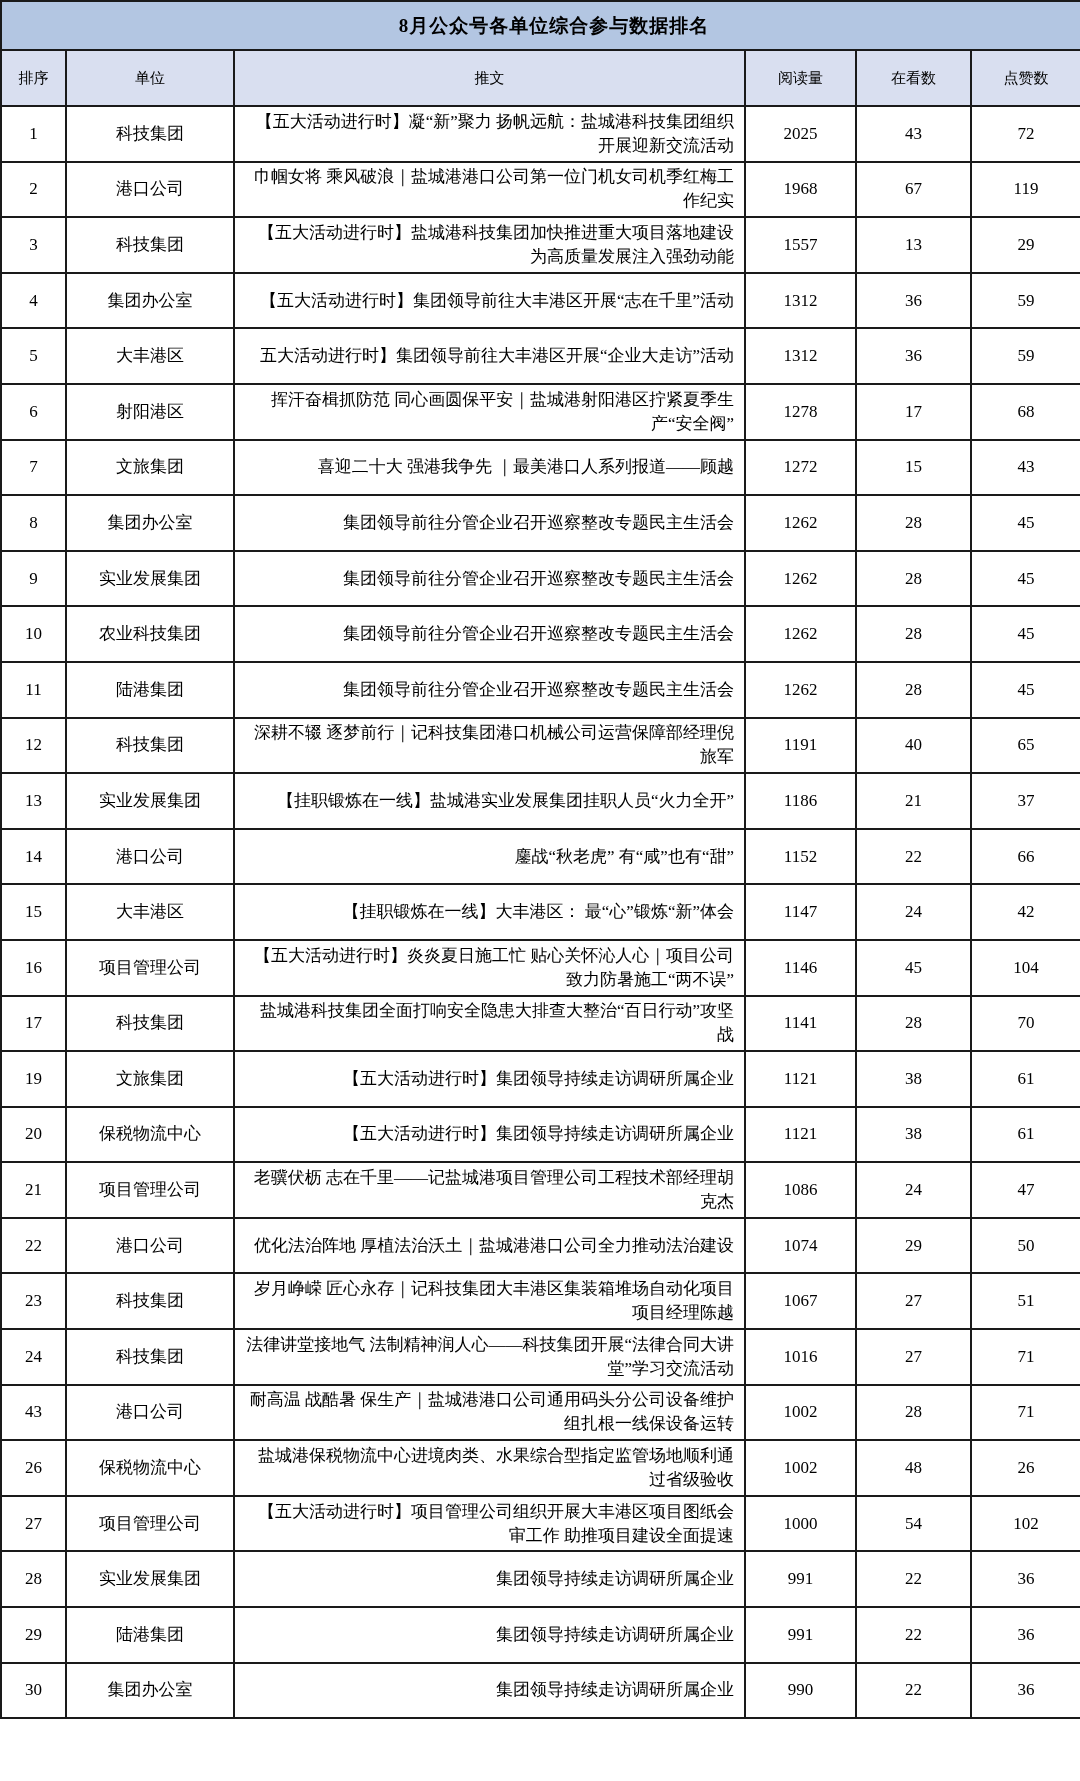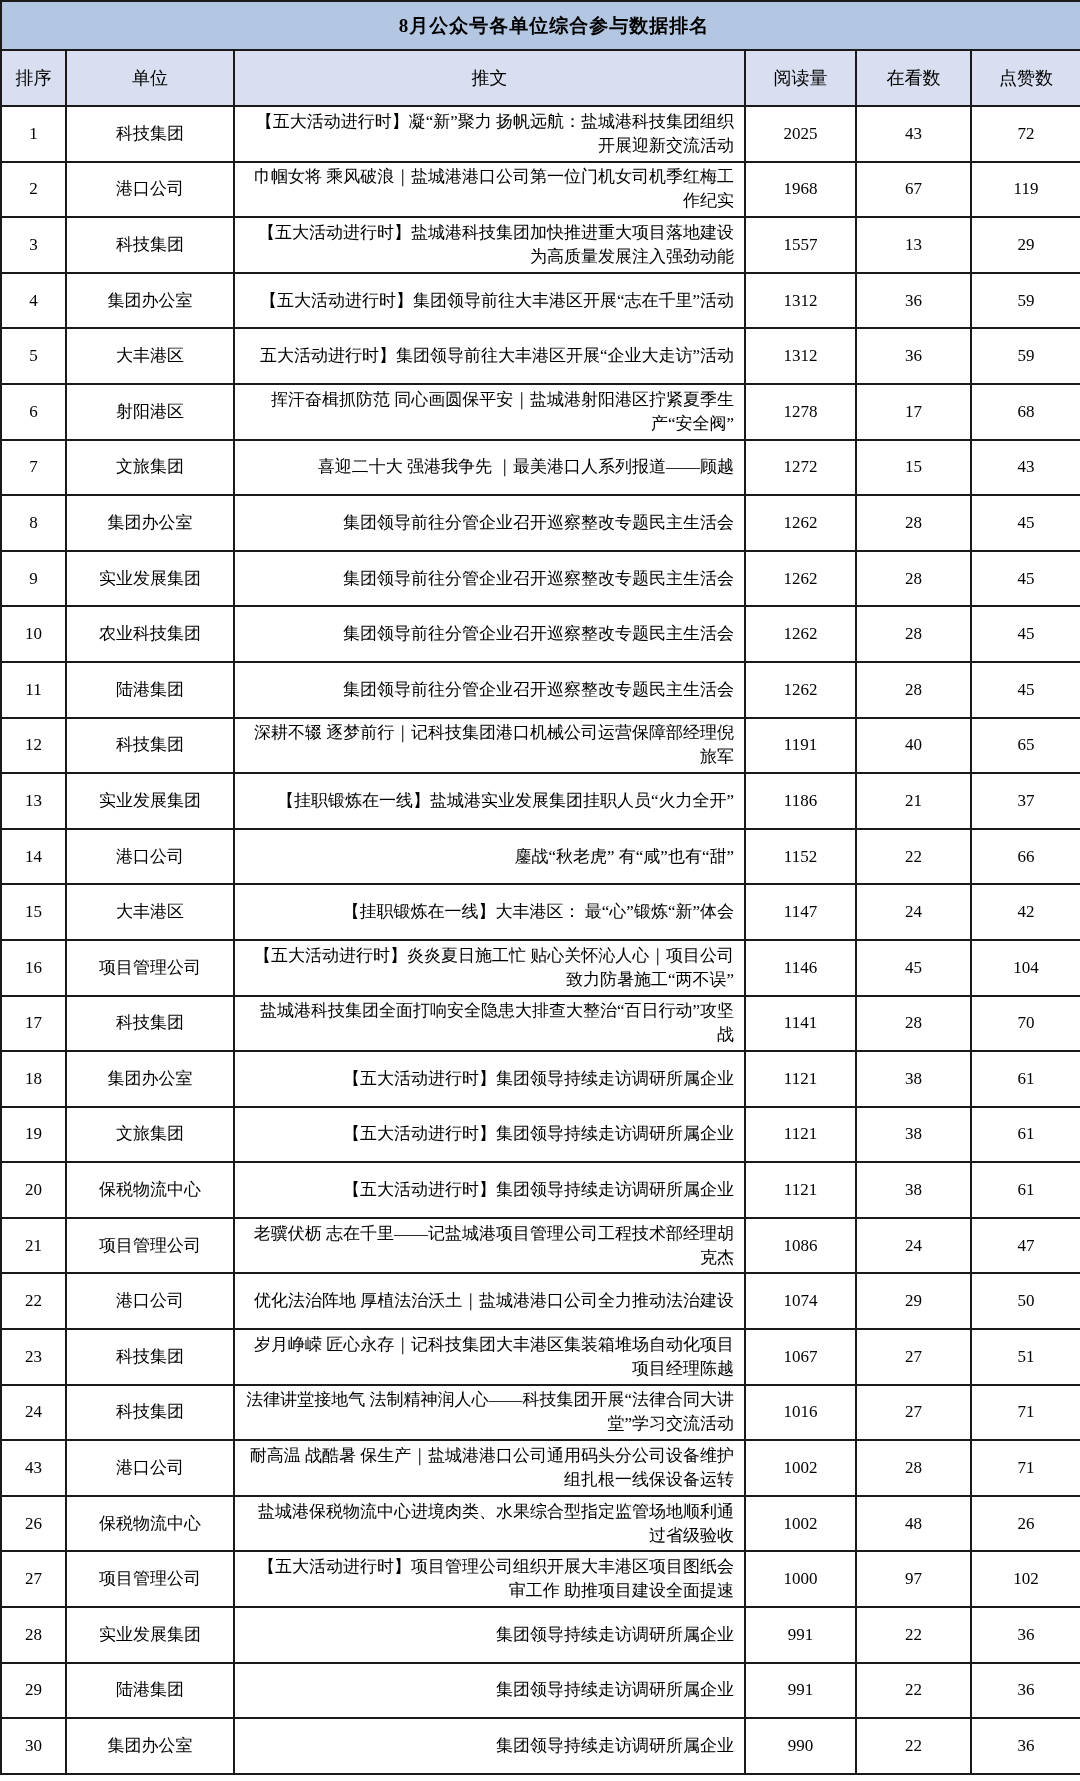--- a/index.html
+++ b/index.html
@@ -37,21 +37,21 @@
     background: var(--title-bg);
     height: 49px;
     font-size: 19px;
     font-weight: bold;
     letter-spacing: 1px;
     padding-left: 32px;
   }
   tr.header-row th {
     background: var(--header-bg);
     height: 56px;
-    font-size: 18px;
+    font-size: 15px;
     font-weight: normal;
   }
   tbody tr {
     height: 55.6px;
   }
   tbody td {
     font-size: 17px;
     line-height: 24px;
   }
   td.c0 { font-size: 17px; }
@@ -214,28 +214,20 @@
       </tr>
       <tr>
         <td class="c0">17</td>
         <td class="c1">科技集团</td>
         <td class="c2">盐城港科技集团全面打响安全隐患大排查大整治“百日行动”攻坚战</td>
         <td class="c3">1141</td>
         <td class="c4">28</td>
         <td class="c5">70</td>
       </tr>
       <tr>
-        <td class="c0">18</td>
-        <td class="c1">集团办公室</td>
-        <td class="c2">【五大活动进行时】集团领导持续走访调研所属企业</td>
-        <td class="c3">1121</td>
-        <td class="c4">38</td>
-        <td class="c5">61</td>
-      </tr>
-      <tr>
         <td class="c0">19</td>
         <td class="c1">文旅集团</td>
         <td class="c2">【五大活动进行时】集团领导持续走访调研所属企业</td>
         <td class="c3">1121</td>
         <td class="c4">38</td>
         <td class="c5">61</td>
       </tr>
       <tr>
         <td class="c0">20</td>
         <td class="c1">保税物流中心</td>
@@ -290,21 +282,21 @@
         <td class="c2">盐城港保税物流中心进境肉类、水果综合型指定监管场地顺利通过省级验收</td>
         <td class="c3">1002</td>
         <td class="c4">48</td>
         <td class="c5">26</td>
       </tr>
       <tr>
         <td class="c0">27</td>
         <td class="c1">项目管理公司</td>
         <td class="c2">【五大活动进行时】项目管理公司组织开展大丰港区项目图纸会审工作 助推项目建设全面提速</td>
         <td class="c3">1000</td>
-        <td class="c4">97</td>
+        <td class="c4">54</td>
         <td class="c5">102</td>
       </tr>
       <tr>
         <td class="c0">28</td>
         <td class="c1">实业发展集团</td>
         <td class="c2">集团领导持续走访调研所属企业</td>
         <td class="c3">991</td>
         <td class="c4">22</td>
         <td class="c5">36</td>
       </tr>

